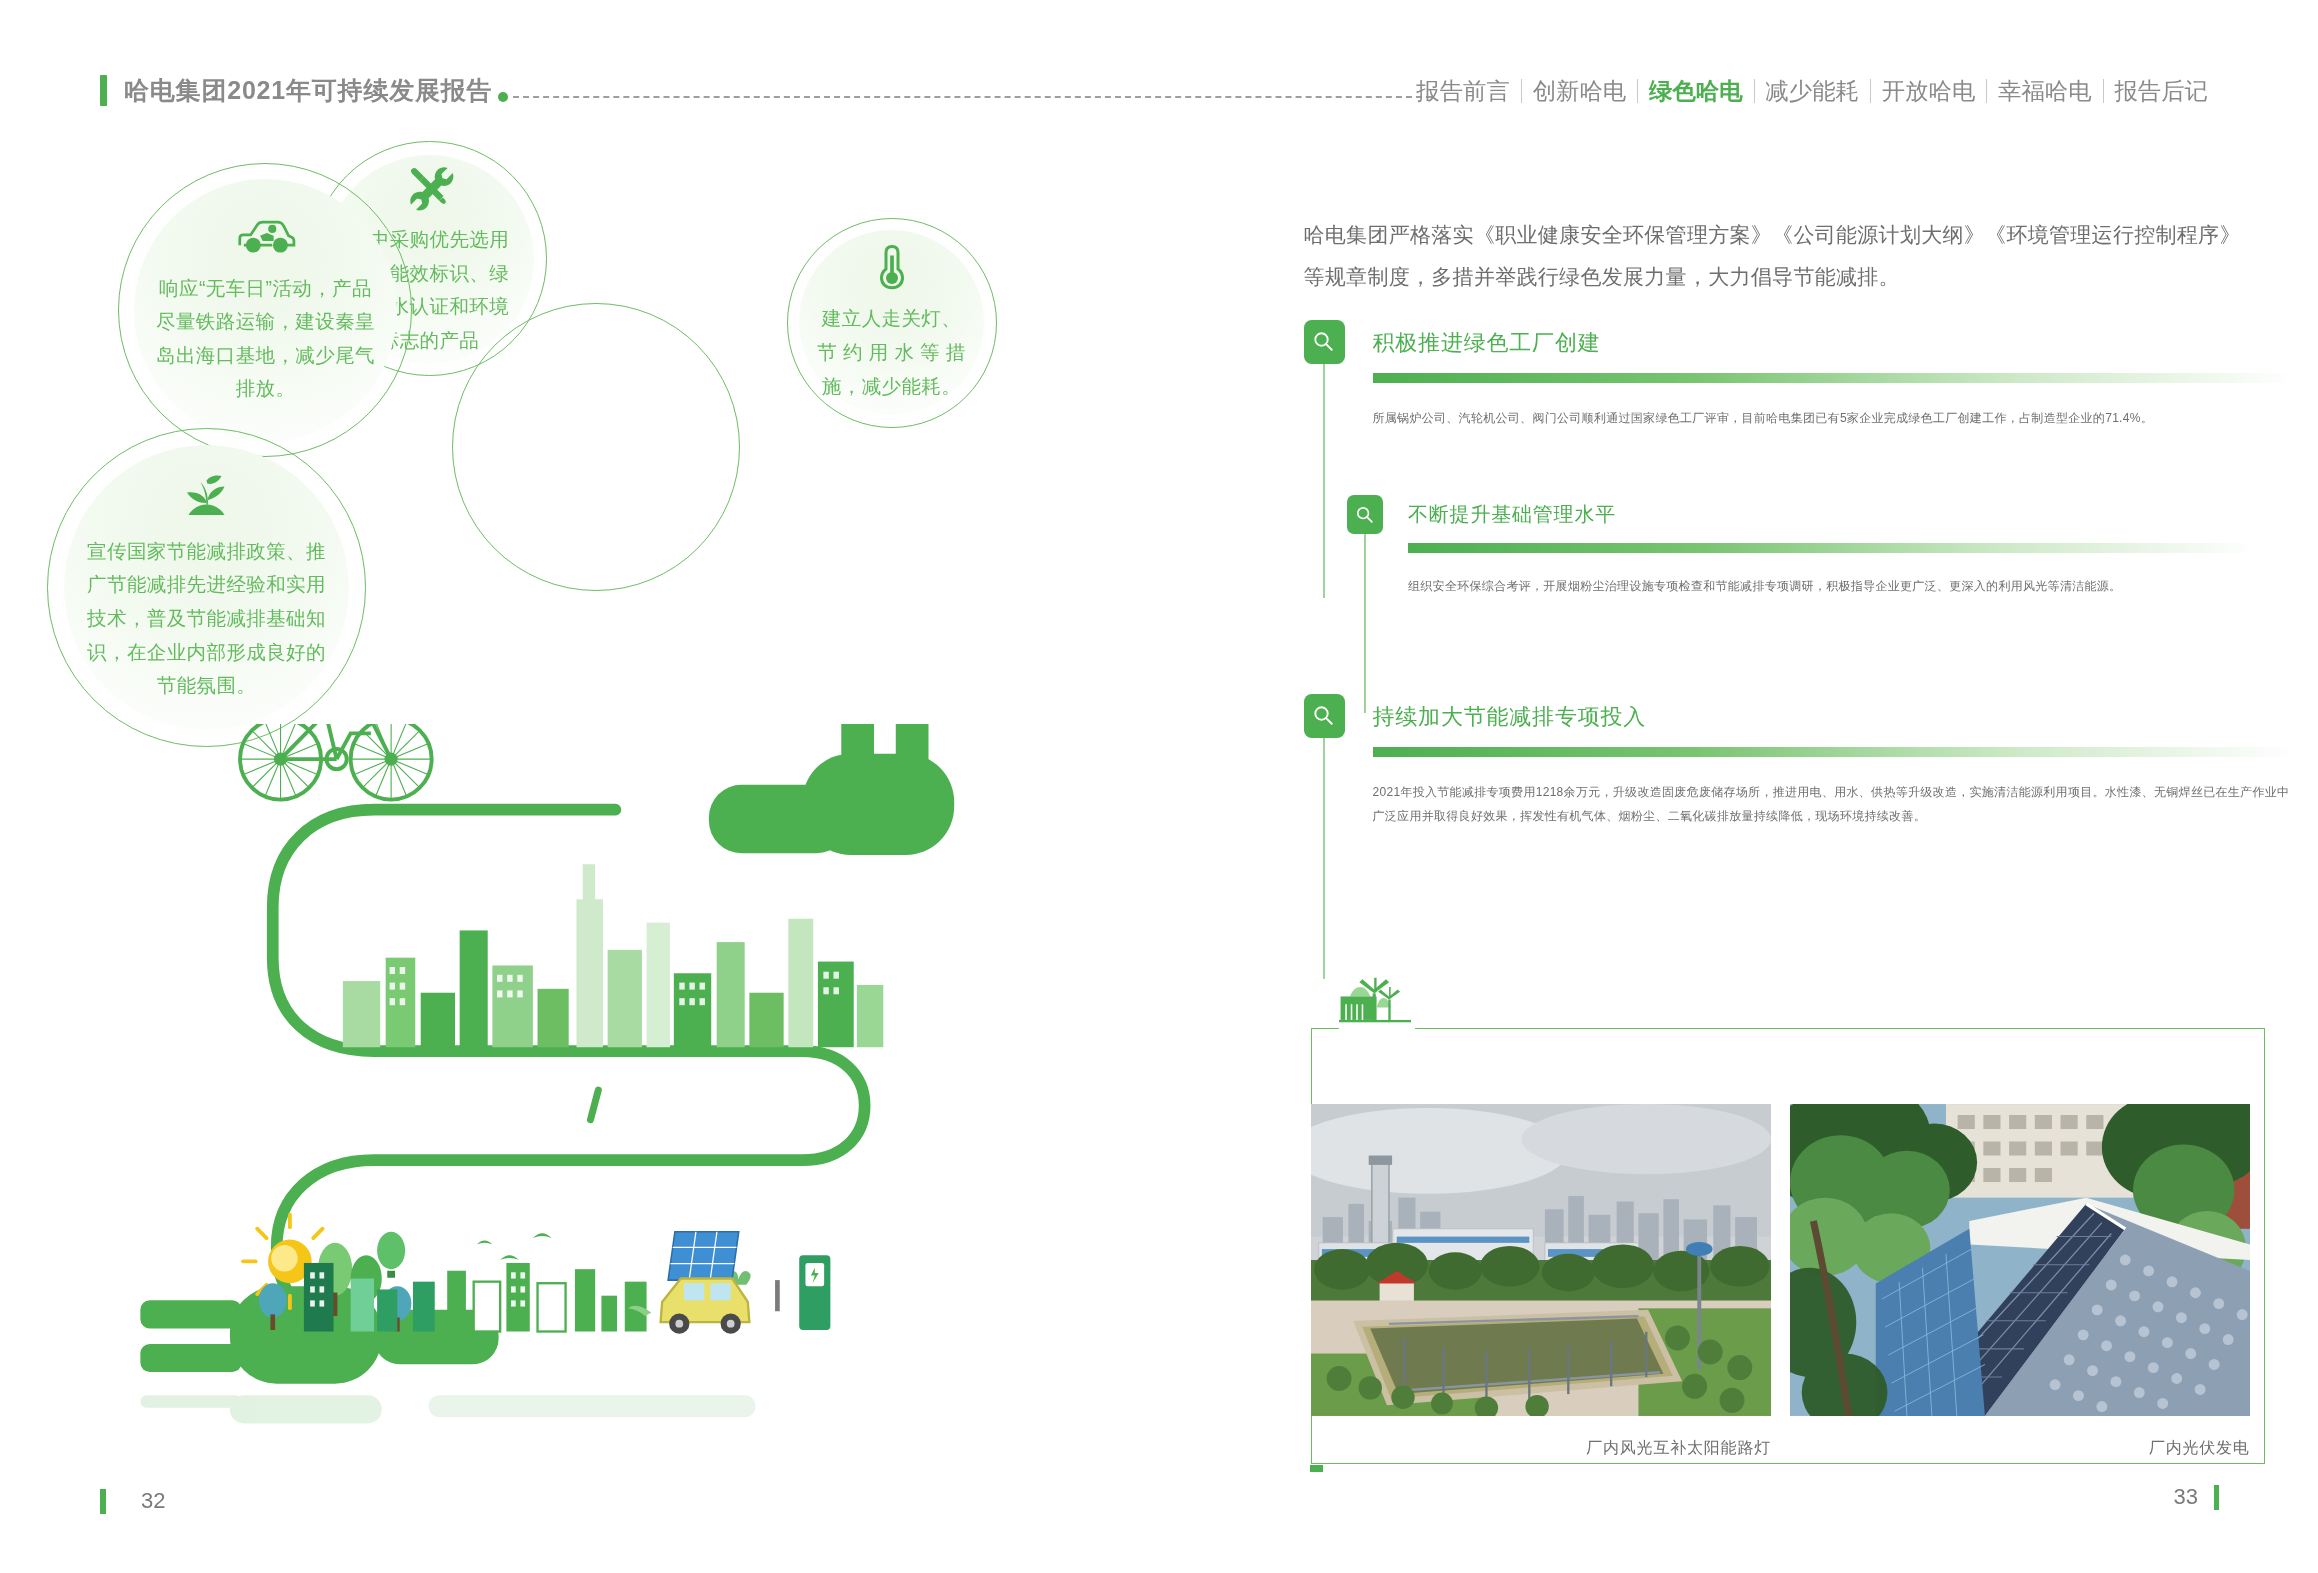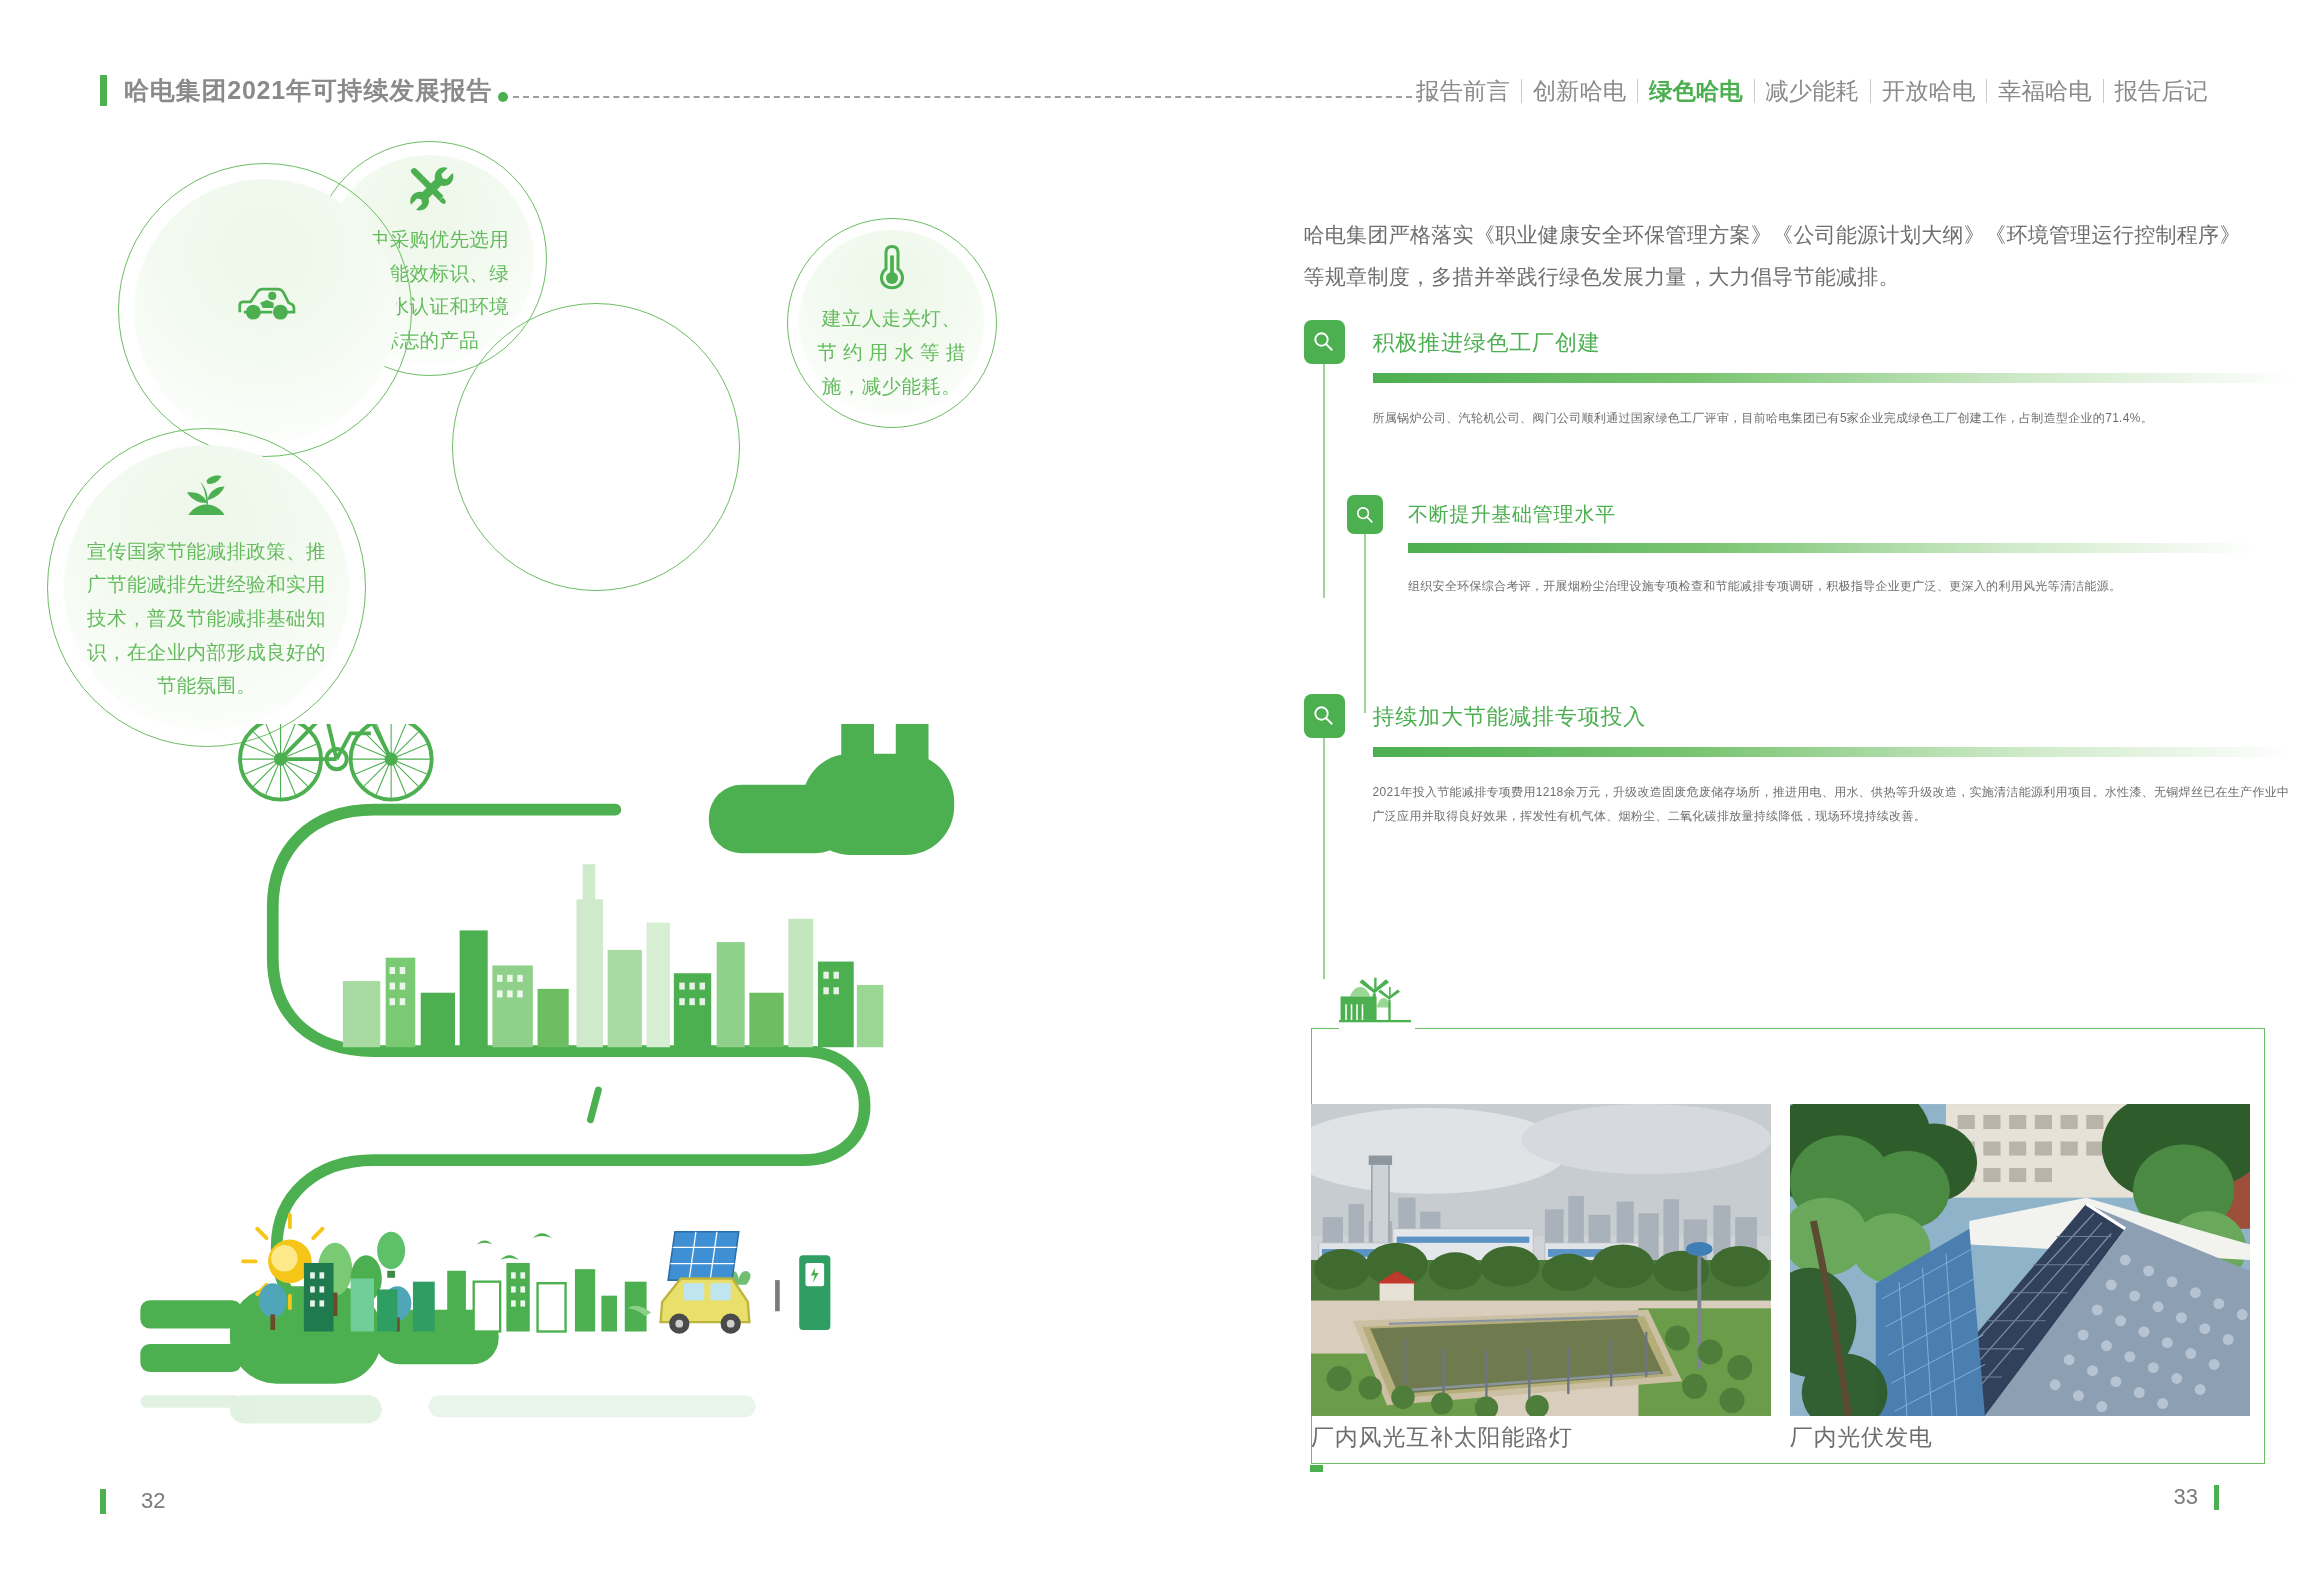--- a/index.html
+++ b/index.html
@@ -82,21 +82,21 @@
   .photo-frame{
     position:absolute;left:34px;top:896px;width:954px;height:436px;
     border:1.6px solid #6dbd63;box-sizing:border-box;
   }
   .frame-icon{position:absolute;left:26.5px;top:-53px;line-height:0;background:#fff;padding-right:4.7px;}
   .frame-tick{position:absolute;left:-1.6px;bottom:-8.6px;width:12.5px;height:7px;background:#4CAF50;}
   .photos{position:absolute;left:34px;top:972px;width:954px;display:flex;gap:18.7px;}
   .photo-col{width:460px;}
   .photo{width:460px;height:312px;border:0;overflow:hidden;display:block;}
   .photo-cap{
-    margin-top:6px;text-align:left;font-size:23px;color:#6e6e6e;letter-spacing:0.8px;
+    margin-top:22px;text-align:right;font-size:16px;color:#6e6e6e;letter-spacing:0.8px;
   }
 
   
   .footer-l{position:absolute;left:100px;top:1488px;display:flex;align-items:center;gap:20px;}
   .footer-r{position:absolute;right:100px;top:1484px;display:flex;align-items:center;}
   .pg-bar{width:5.5px;height:25px;background:#4CAF50;}
   .pg-num{font-size:22px;color:#7a7a7a;}
   .footer-l .pg-num{margin-left:15.6px;}
   .footer-r .pg-num{margin-right:15.6px;}
 </style>
@@ -154,20 +154,21 @@
       <div class="bubble-content">
         <div class="bubble-icon">
           <svg width="65" height="44" viewBox="0 0 96 64" fill="none" stroke="#4CAF50" stroke-width="4">
             <path d="M10 44 L10 34 C10 31 12 29 15 29 L26 29 L36 14 C38 11 41 10 44 10 L66 10 C70 10 73 12 75 16 L82 30 L86 32 C89 33 90 35 90 38 L90 44 L78 44 M36 44 L58 44 M22 44 L16 44"></path>
             <circle cx="30" cy="44" r="11" fill="#4CAF50" stroke="none"></circle>
             <circle cx="70" cy="44" r="11" fill="#4CAF50" stroke="none"></circle>
             <circle cx="58" cy="20" r="6" fill="#4CAF50" stroke="none"></circle>
             <path d="M40 30 L50 26 L60 30 L60 38 L44 38 Z" fill="#4CAF50" stroke="none"></path>
           </svg>
         </div>
+        <div class="bubble-text">响应“无车日”活动，产品尽量铁路运输，建设秦皇岛出海口基地，减少尾气排放。</div>
       </div>
     </div>
 
     <div class="bubble bubble-ring" style="left:787px;top:86px;width:210px;height:210px;"></div>
     <div class="bubble bubble-fill" style="left:799px;top:98px;width:185px;height:185px;">
       <div class="bubble-content">
         <div class="bubble-icon">
           <svg width="28" height="48" viewBox="0 0 36 64" fill="none" stroke="#4CAF50" stroke-width="4">
             <path d="M18 6 C13 6 10 9 10 14 L10 36 C6 39 4 43 4 48 C4 56 10 61 18 61 C26 61 32 56 32 48 C32 43 30 39 26 36 L26 14 C26 9 23 6 18 6 Z"></path>
             <circle cx="18" cy="48" r="8" fill="#4CAF50" stroke="none"></circle>

